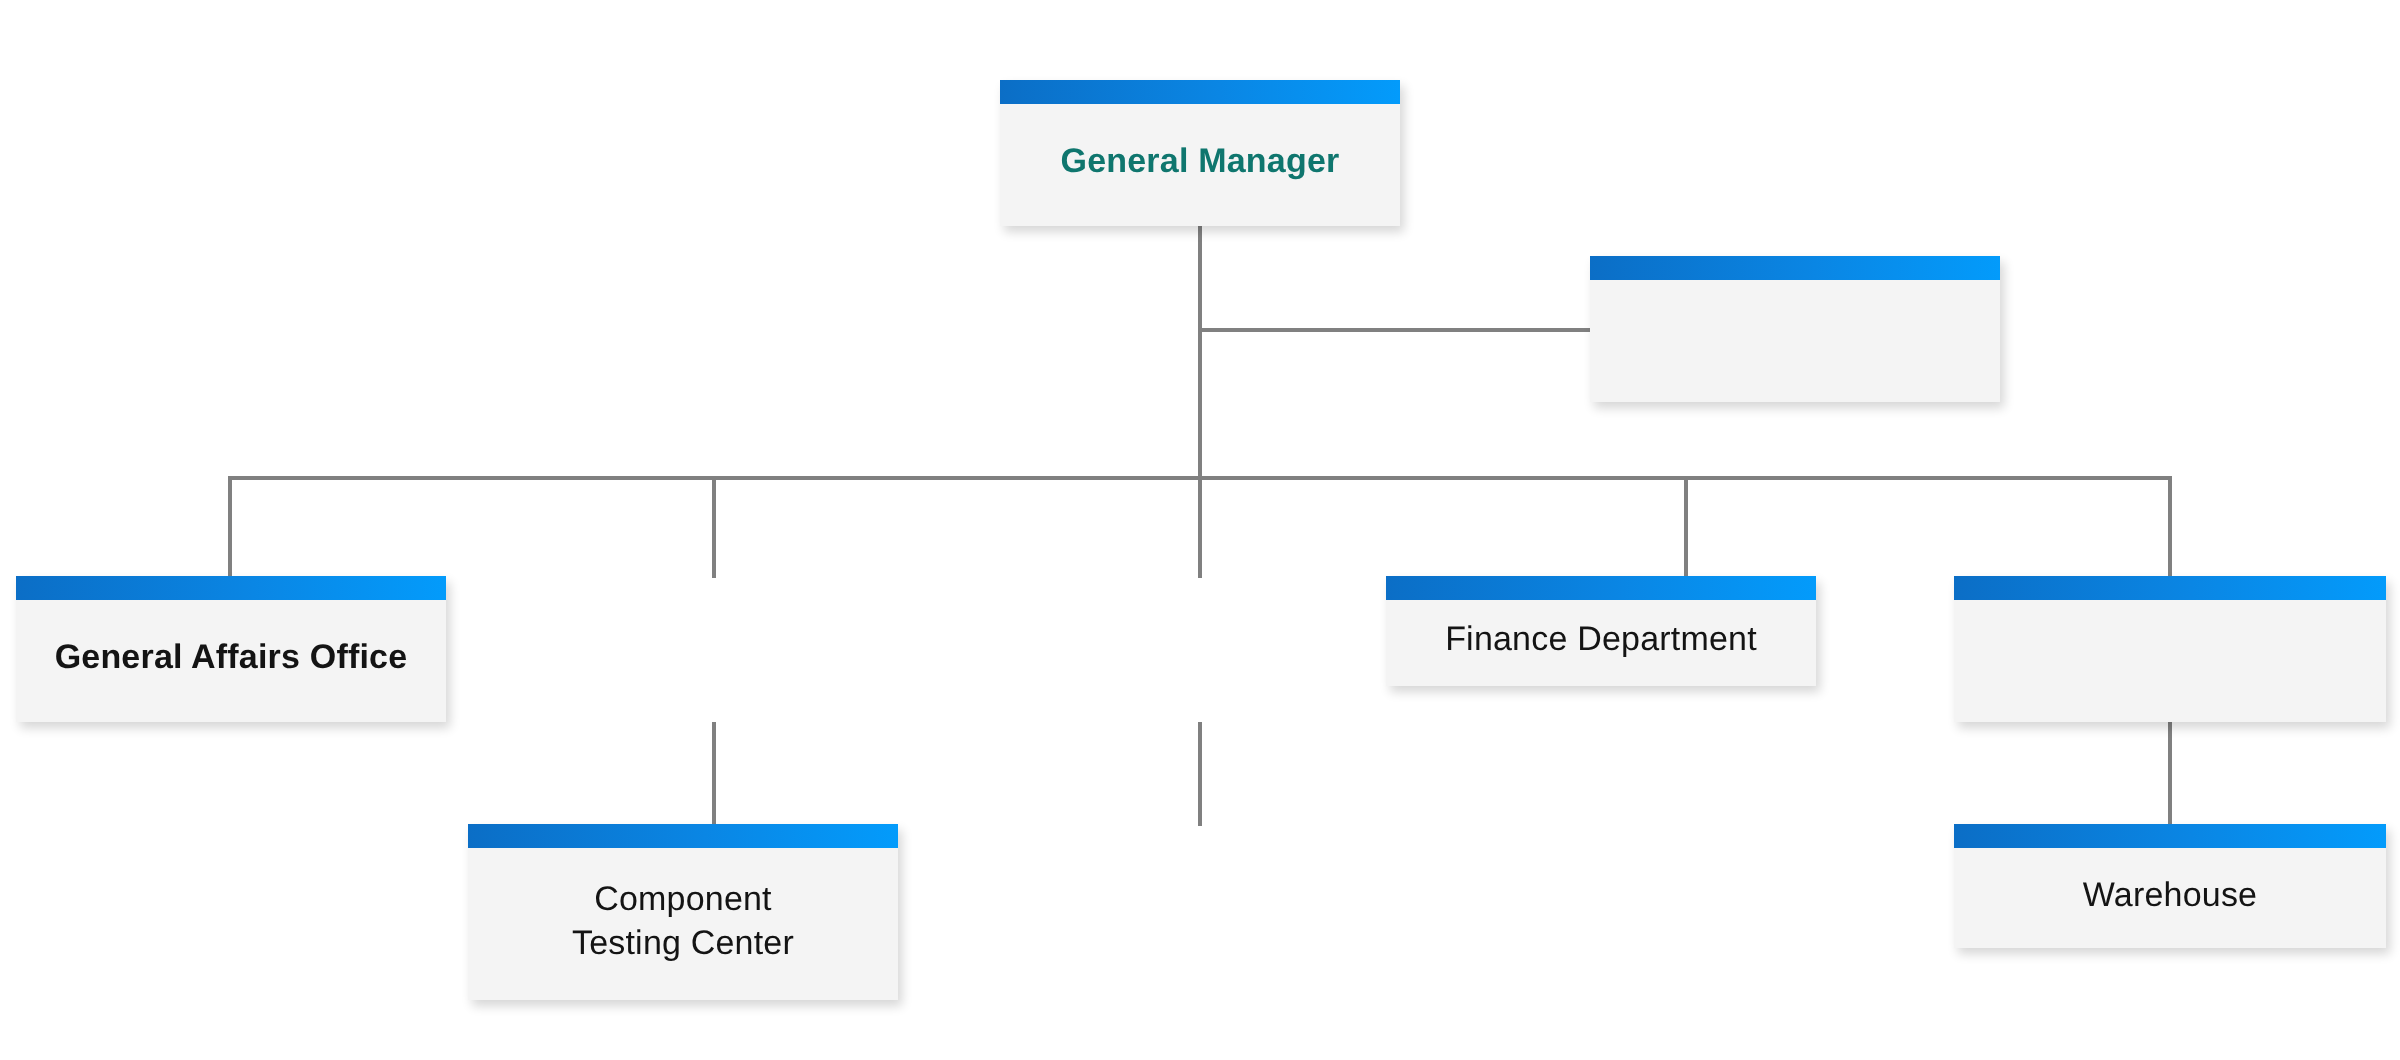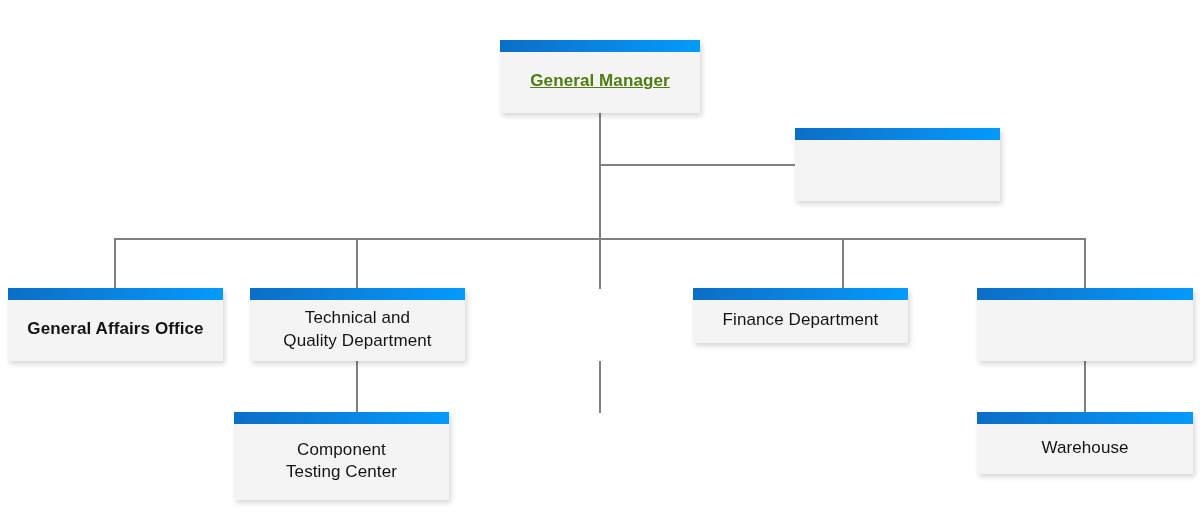--- a/index.html
+++ b/index.html
@@ -49,22 +49,21 @@
     text-align: center;
     padding: 2px 8px 4px 8px;
     color: #141414;
     font-size: 17px;
     line-height: 1.32;
     letter-spacing: 0.1px;
     white-space: pre-line;
   }
   .org-node.is-emphasis .node-body {
     font-weight: bold;
-    color: #4d7c0f;
-    text-decoration: underline;
+    color: #0f766e;
   }
 </style>
 </head>
 <body>
 
 <div id="chart-canvas">
 
   <svg id="connector-layer" viewBox="0 0 1200 530" width="1200" height="530" aria-hidden="true">
     <g stroke="#808080" stroke-width="2" fill="none" shape-rendering="crispEdges">
 
@@ -93,25 +92,20 @@
 
   <div class="org-node is-emphasis" style="left:795px; top:128px; width:205px; height:73px;">
     <div class="node-accent"></div>
   </div>
 
   <div class="org-node" style="left:8px; top:288px; width:215px; height:73px;font-weight:bold;">
     <div class="node-accent"></div>
     <div class="node-body">General Affairs Office</div>
   </div>
 
-  <div class="org-node" style="left:250px; top:288px; width:215px; height:73px;">
-    <div class="node-accent"></div>
-    <div class="node-body">Technical and
-Quality Department</div>
-  </div>
 
 
   <div class="org-node" style="left:693px; top:288px; width:215px; height:55px;">
     <div class="node-accent"></div>
     <div class="node-body">Finance Department</div>
   </div>
 
   <div class="org-node" style="left:977px; top:288px; width:216px; height:73px;">
     <div class="node-accent"></div>
   </div>

